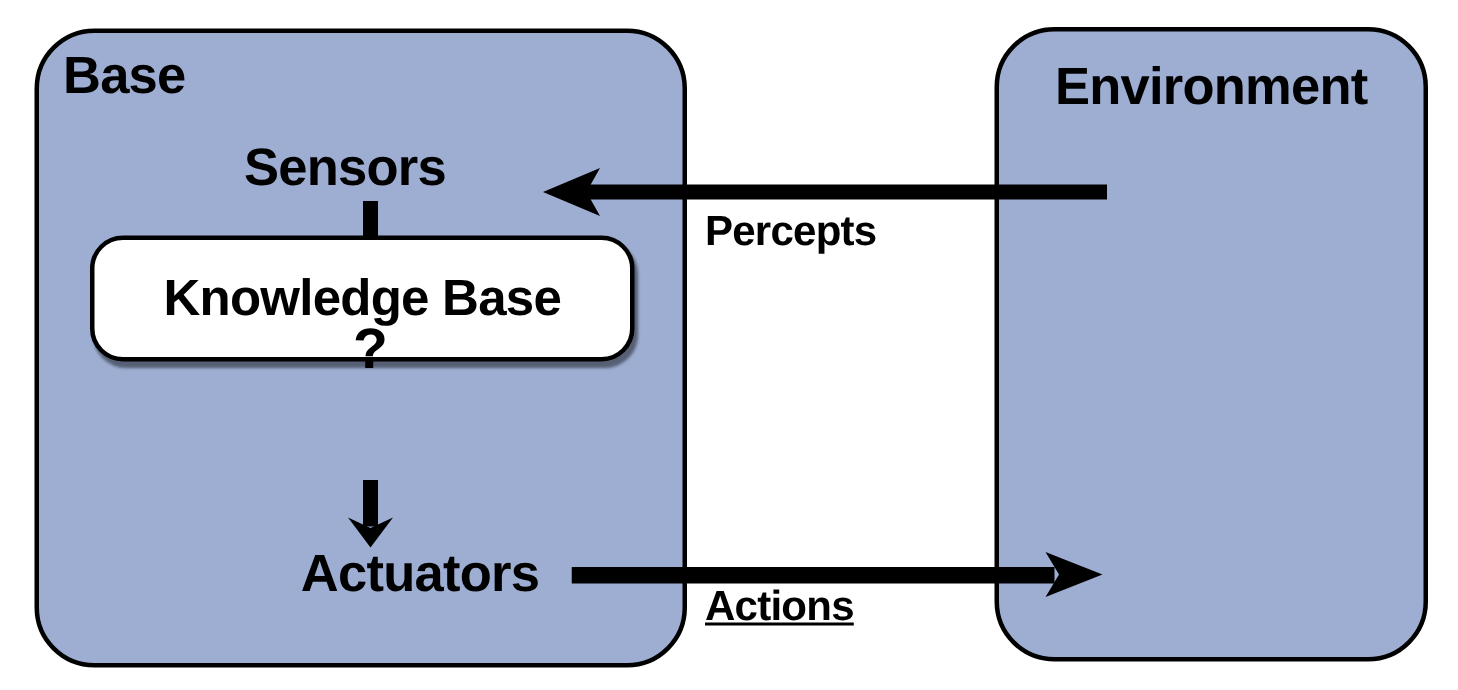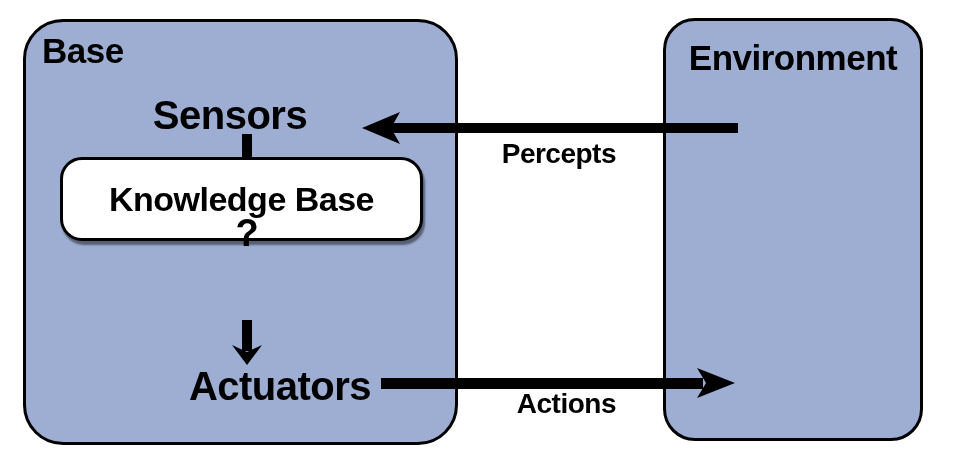--- a/index.html
+++ b/index.html
@@ -25,36 +25,36 @@
     overflow: hidden;
   }
   .big-box {
     position: absolute;
     background: var(--box-fill);
     border: 3px solid var(--box-border);
     border-radius: 40px;
     z-index: 1;
   }
   .agent-box { left: 23px; top: 19px; width: 435px; height: 426px; }
-  .environment-box { left: 663px; top: 18px; width: 260px; height: 423px; border-radius: 32px; }
+  .environment-box { left: 663px; top: 18px; width: 289px; height: 423px; }
 
   .big-label {
     position: absolute;
     font-size: 35px;
     line-height: 1.1;
     letter-spacing: -0.5px;
     white-space: nowrap;
     z-index: 3;
   }
   .agent-label { left: 16px; top: 10px; }
   .env-label { left: 0; top: 18px; width: 100%; text-align: center; }
 
   .mid-label {
     position: absolute;
-    font-size: 40px;
+    font-size: 35px;
     line-height: 1.1;
     letter-spacing: -0.5px;
     white-space: nowrap;
     transform: translateX(-50%);
     z-index: 3;
   }
   .sensors-label { left: 204px; top: 71px; }
   .actuators-label { left: 218px; top: 342px; margin-left: 36px; }
 
   .stub {
@@ -96,31 +96,31 @@
   }
 
   .arrow-svg { position: absolute; z-index: 6; }
   .arrow-svg .ink { fill: var(--arrow-color); stroke: none; }
   .down-arrow { left: 205px; top: 298px; z-index: 2; }
   .percepts-arrow { left: 360px; top: 110px; }
   .actions-arrow { left: 381px; top: 366px; }
 
   .arrow-label {
     position: absolute;
-    left: 434px;
+    left: 470px;
     width: 182px;
-    text-align: right;
+    text-align: left;
     font-size: 28px;
     line-height: 1.1;
     letter-spacing: -0.5px;
     white-space: nowrap;
     z-index: 6;
   }
   .percepts-label { top: 139px; }
-  .actions-label { top: 389px; }
+  .actions-label { top: 389px; text-decoration: underline; }
 </style>
 </head>
 <body>
 
 <div class="canvas">
 
   <div class="big-box agent-box">
     <div class="big-label agent-label">Base</div>
 
     <div class="mid-label sensors-label">Sensors</div>

